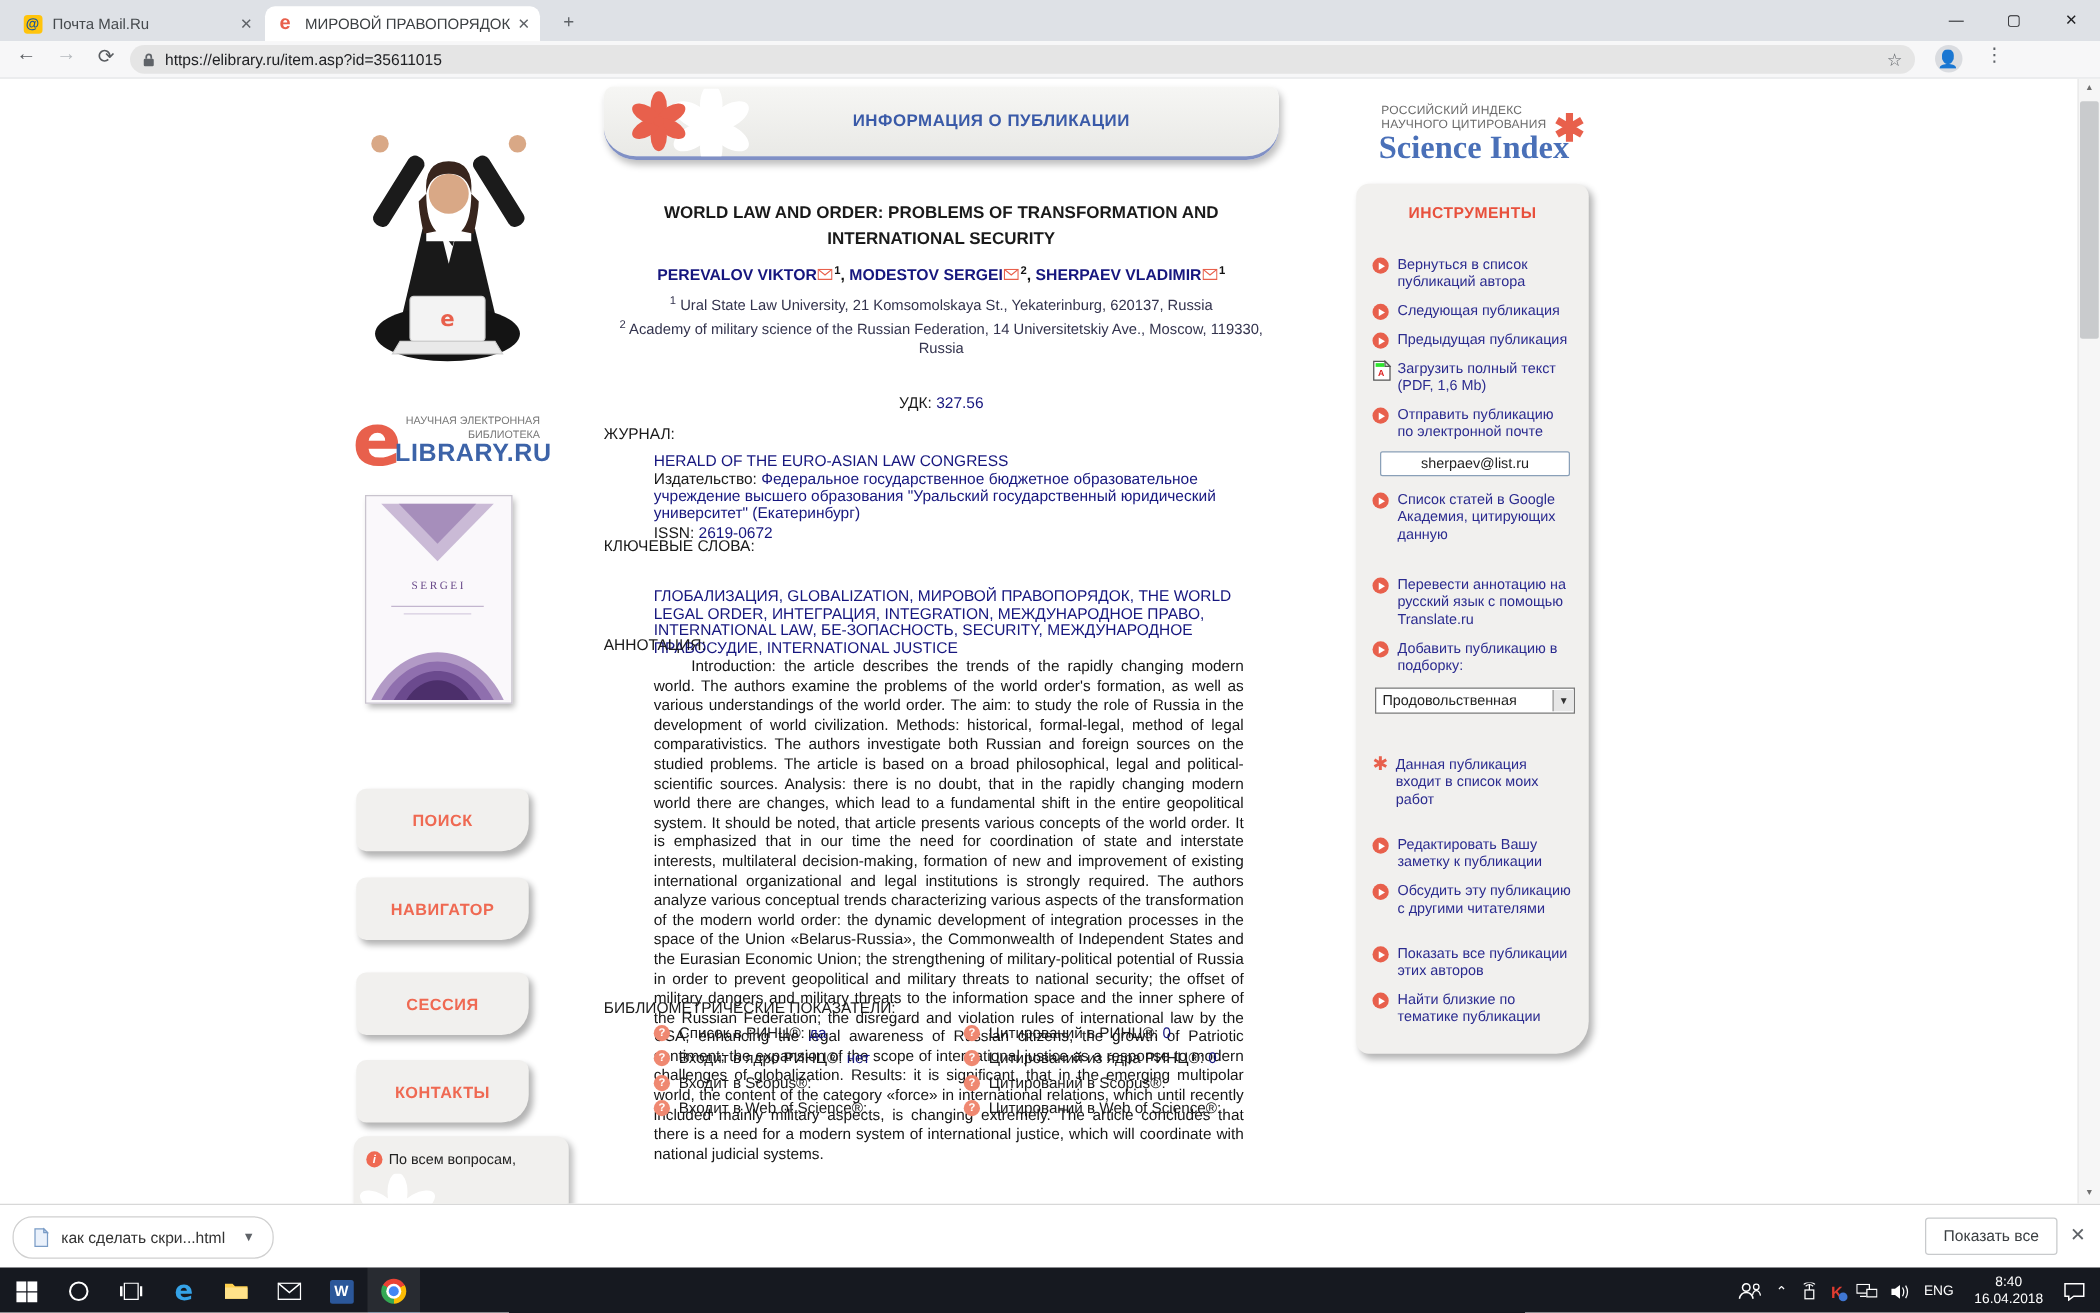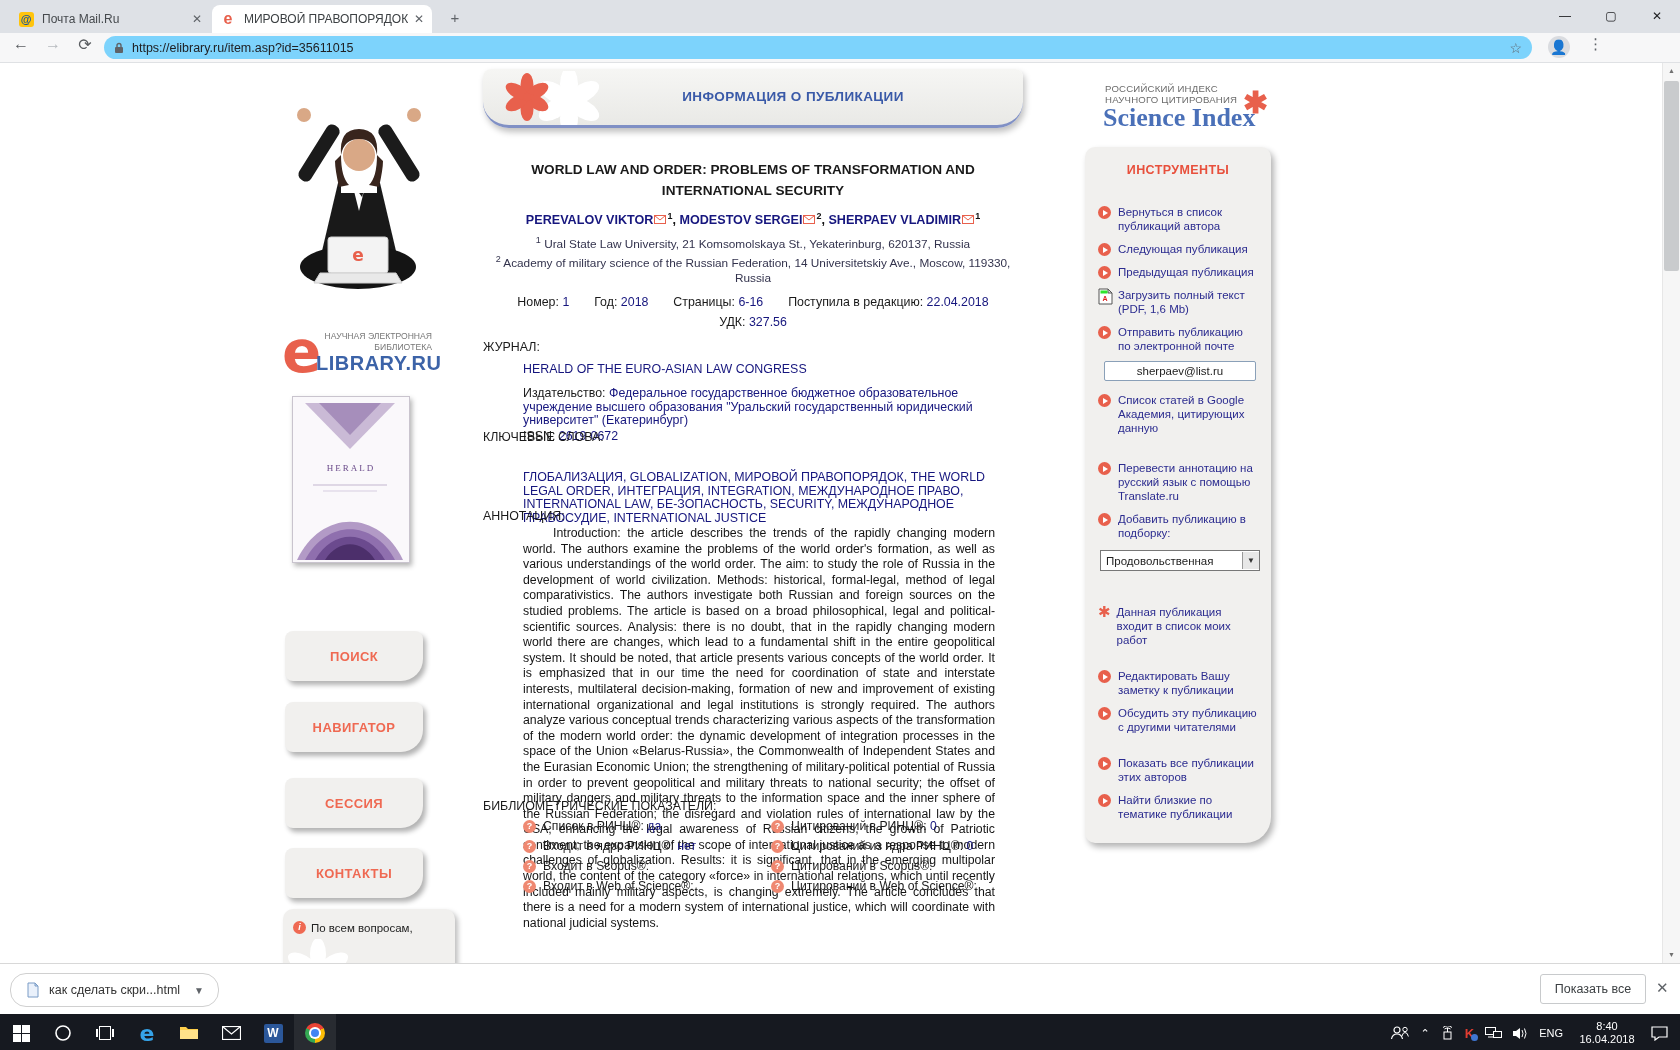--- a/index.html
+++ b/index.html
@@ -17,21 +17,21 @@
   .tab.active{left:212px;width:220px;background:#fff;border-radius:8px 8px 0 0;color:#3c4043;}
   .fav-mail{width:15px;height:15px;background:#ffc40c;border-radius:3px;color:#1452a0;
             font-size:11px;font-weight:bold;display:flex;align-items:center;justify-content:center;}
   .fav-elib{color:#e8604c;font-weight:bold;font-size:16px;line-height:14px;}
   #newtab{position:absolute;left:442px;top:7px;width:26px;height:22px;text-align:center;
           font-size:15px;color:#5f6368;line-height:22px;}
   .winbtn{position:absolute;top:0;width:46px;height:33px;text-align:center;line-height:33px;
           font-size:12px;color:#202124;}
   #toolbar{position:relative;height:29px;background:#f7f7f8;border-bottom:1px solid #dfe1e4;}
   .navico{position:absolute;top:2px;font-size:16px;color:#5a5d61;width:26px;text-align:center;}
-  #omnibox{position:absolute;left:104px;top:3px;width:1428px;height:23px;background:#7dd3fc;
+  #omnibox{position:absolute;left:104px;top:3px;width:1428px;height:23px;background:#e5e5e5;
            border-radius:12px;display:flex;align-items:center;padding:0 10px;box-sizing:border-box;}
   #omnibox .lock{margin-right:8px;}
   #omnibox .url{font-size:12.5px;color:#202124;flex:1;}
   #omnibox .star{color:#5f6368;font-size:14px;}
   #avatar{position:absolute;left:1548px;top:3px;width:22px;height:22px;border-radius:50%;
           background:#dadce0;color:#7a7d80;text-align:center;font-size:14px;line-height:22px;}
   #menu3{position:absolute;left:1588px;top:2px;font-size:15px;color:#5f6368;}
   
   #page{position:relative;height:900px;background:#fff;overflow:hidden;font-size:12.4px;color:#111;}
   .navy{color:#16167e;}
@@ -214,21 +214,21 @@
     <svg class="abs" style="left:0;top:0" width="114" height="163" viewBox="0 0 114 163">
       <polygon points="12,6 102,6 57,52" fill="#b9a6c9" opacity=".75"></polygon>
       <polygon points="26,6 88,6 57,38" fill="#8d72a8" opacity=".6"></polygon>
       <path d="M4 163 C28 112 86 112 110 163 Z" fill="#b29ac6"></path>
       <path d="M12 163 C34 122 80 122 102 163 Z" fill="#8f6fae"></path>
       <path d="M22 163 C40 132 74 132 92 163 Z" fill="#6b4a8e"></path>
       <path d="M32 163 C45 142 69 142 82 163 Z" fill="#4c2f6b"></path>
       <line x1="20" y1="88" x2="94" y2="88" stroke="#c3b6cf"></line>
       <line x1="30" y1="94" x2="84" y2="94" stroke="#d6cde0"></line>
     </svg>
-    <div class="ht">HERALD</div>
+    <div class="ht">SERGEI</div>
   </div>
 
   <div class="panelbtn" style="top:568px">
       <span>ПОИСК</span>
     </div>
   <div class="panelbtn" style="top:639px">
       <span>НАВИГАТОР</span>
     </div>
   <div class="panelbtn" style="top:715px">
       <span>СЕССИЯ</span>
@@ -292,42 +292,29 @@
         <rect x=".5" y=".5" width="11" height="8" fill="#fff" stroke="#e8604c"></rect>
         <path d="M.5.5 L6 5 L11.5.5" fill="none" stroke="#e8604c"></path>
       </svg><sup>1</sup>
   </div>
 
   <div id="affils">
     <div><sup>1</sup> <span>Ural State Law University, 21 Komsomolskaya St., Yekaterinburg, 620137, Russia</span></div>
     <div><sup>2</sup> <span>Academy of military science of the Russian Federation, 14 Universitetskiy Ave., Moscow, 119330, Russia</span></div>
   </div>
 
-  <div class="metarow" style="top:232px">
-    <span class="lbl">Номер:</span>
-    <span class="navy">1</span>
-    <span class="sp"></span>
-    <span class="lbl">Год:</span>
-    <span class="navy">2018</span>
-    <span class="sp"></span>
-    <span class="lbl">Страницы:</span>
-    <span class="navy">6-16</span>
-    <span class="sp"></span>
-    <span class="lbl">Поступила в редакцию:</span>
-    <span class="navy">22.04.2018</span>
-  </div>
   <div class="metarow" style="top:252px">
     <span class="lbl">УДК:</span>
     <span class="navy">327.56</span>
   </div>
 
   <div class="seclbl" style="top:277px">ЖУРНАЛ:</div>
   <div class="secbody" style="top:299px">
     <div id="jname">HERALD OF THE EURO-ASIAN LAW CONGRESS</div>
-    <div style="line-height:13.5px;margin-top:11px">
+    <div style="line-height:13.5px;margin-top:1px">
       <span class="lbl">Издательство:</span>
       <span class="navy">Федеральное государственное бюджетное образовательное учреждение высшего образования "Уральский государственный юридический университет" (Екатеринбург)</span>
     </div>
     <div style="margin-top:1px">
       <span class="lbl">ISSN:</span>
       <span class="navy">2619-0672</span>
     </div>
   </div>
 
   <div class="seclbl" style="top:367px">КЛЮЧЕВЫЕ СЛОВА:</div>

